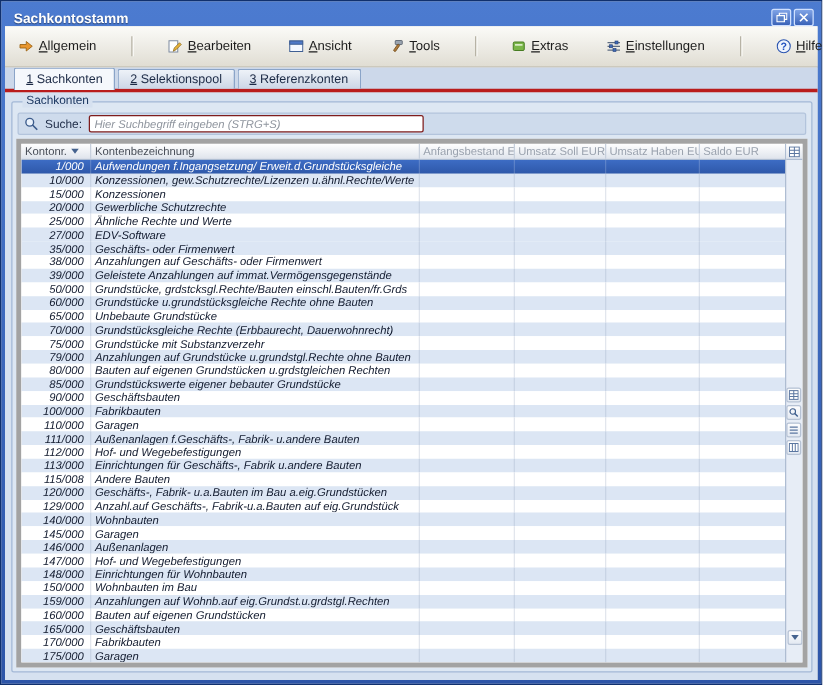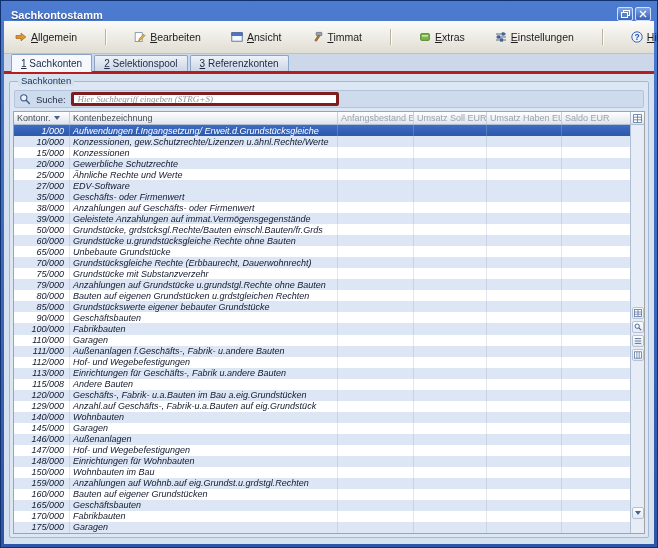--- a/index.html
+++ b/index.html
@@ -88,29 +88,29 @@
   }
   .search-row {
     height:18px; flex:none;
     display:flex; align-items:center; gap:5px;
     background:#cedbec; border:1px solid #b3c4dc; border-radius:2px;
     margin:0 1px 3px; padding:0 4px;
   }
   .search-label { font-size:9.5px; color:#1c2a45; }
   .search-input {
     width:268px; height:14px;
-    border:3px solid #7f1d1d; border-radius:2px;
+    border:1px solid #7f1d1d; border-radius:2px;
     font-size:9px; padding:0 4px; color:#222; background:#fff;
-    font-family:Liberation Serif, serif; outline:none;
+    font-family:Liberation Sans, sans-serif; outline:none;
   }
   .search-input::placeholder { font-style:italic; color:#8f959e; }
   
   .table-wrap {
     flex:1; min-height:0;
-    display:flex; border:1px solid #a3a3a3; background:#fff; overflow:hidden;
+    display:flex; border:4px solid #a3a3a3; background:#fff; overflow:hidden;
   }
   .tmain { flex:1; min-width:0; display:flex; flex-direction:column; }
   .thead {
     height:13px; flex:none; display:flex;
     background:linear-gradient(#ffffff,#dfe4ec);
     border-bottom:1px solid #aebdd2;
   }
   .th {
     font-size:9px; color:#474d57;
     display:flex; align-items:center;
@@ -223,21 +223,21 @@
           </span>
         <span><u>A</u><span>nsicht</span></span>
       </div>
       <div class="menu-item">
         <span class="micon">
             <svg width="12" height="12" viewBox="0 0 12 12">
               <rect x="5.2" y="1.4" width="5.6" height="3.2" rx="0.5" fill="#9aa4b0" stroke="#5a6470" stroke-width="0.7"></rect>
               <rect x="5.6" y="4.2" width="1.8" height="6.4" rx="0.6" transform="rotate(35 6.5 7)" fill="#b07a3c" stroke="#70501e" stroke-width="0.6"></rect>
             </svg>
           </span>
-        <span><u>T</u><span>immat</span></span>
+        <span><u>T</u><span>ools</span></span>
       </div>
       <div class="tsep"></div>
       <div class="menu-item">
         <span class="micon">
             <svg width="12" height="12" viewBox="0 0 12 12">
               <rect x="1.6" y="2.6" width="8.8" height="6.8" rx="1" fill="#7ab648" stroke="#477c22" stroke-width="0.8"></rect>
               <rect x="3" y="4.2" width="6" height="1.4" fill="#d8ecc4"></rect>
             </svg>
           </span>
         <span><u>E</u><span>xtras</span></span>
@@ -585,21 +585,21 @@
                 <div class="tr alt">
     <div class="td c-konto">159/000</div>
     <div class="td c-bez">Anzahlungen auf Wohnb.auf eig.Grundst.u.grdstgl.Rechten</div>
     <div class="td c-num c1"></div>
     <div class="td c-num c2"></div>
     <div class="td c-num c3"></div>
     <div class="td c-num c4"></div>
   </div>
                 <div class="tr">
     <div class="td c-konto">160/000</div>
-    <div class="td c-bez">Bauten auf eigener Grundstücken</div>
+    <div class="td c-bez">Bauten auf eigenen Grundstücken</div>
     <div class="td c-num c1"></div>
     <div class="td c-num c2"></div>
     <div class="td c-num c3"></div>
     <div class="td c-num c4"></div>
   </div>
                 <div class="tr alt">
     <div class="td c-konto">165/000</div>
     <div class="td c-bez">Geschäftsbauten</div>
     <div class="td c-num c1"></div>
     <div class="td c-num c2"></div>

